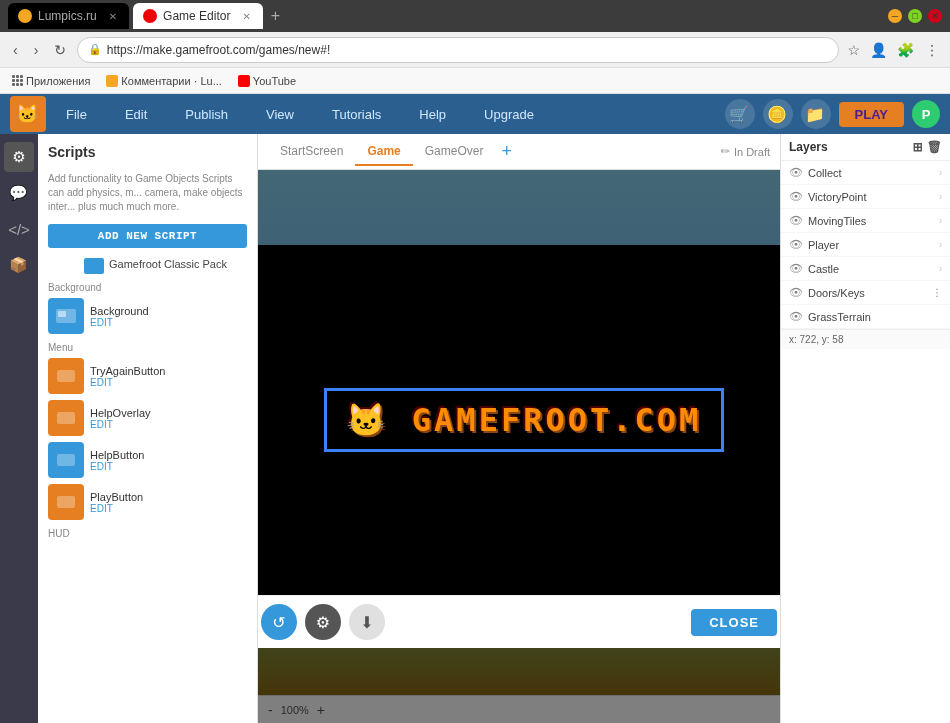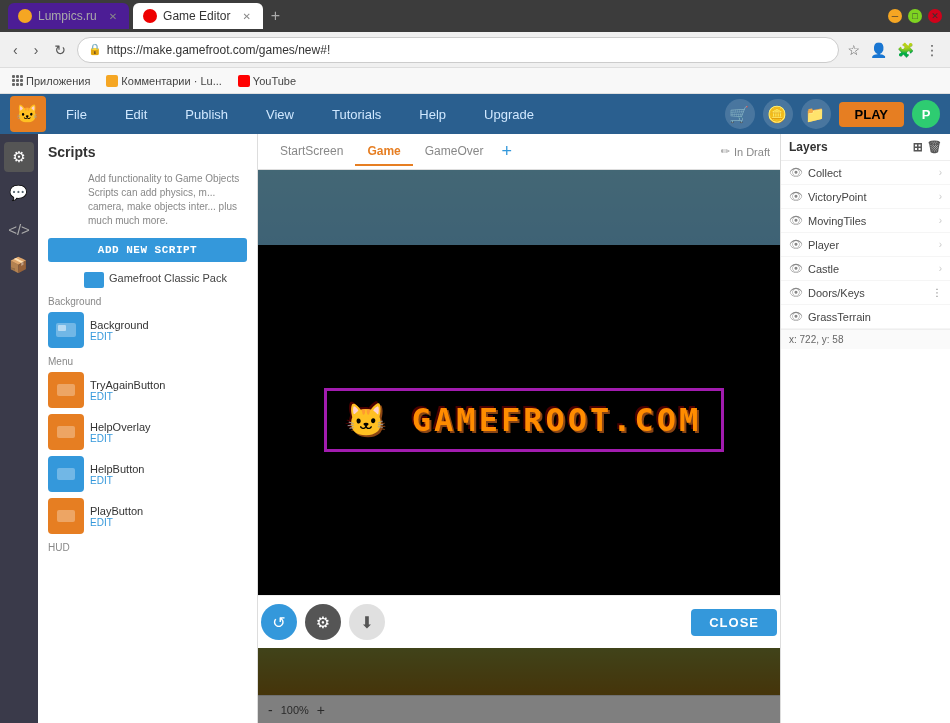--- a/index.html
+++ b/index.html
@@ -18,21 +18,21 @@
       display: flex;
       align-items: center;
       height: 26px;
       padding: 0 10px;
       border-radius: 6px 6px 0 0;
       font-size: 12px;
       color: #ccc;
       gap: 6px;
       cursor: pointer;
     }
-    .browser-tab.inactive { background: #4c1d95; color: #aaa; }
+    .browser-tab.inactive { background: #000000; color: #aaa; }
     .browser-tab.active { background: #fff; color: #333; }
     .tab-favicon { width: 14px; height: 14px; border-radius: 50%; display: inline-block; }
     .tab-close { color: #888; font-size: 10px; margin-left: 4px; cursor: pointer; padding: 2px; border-radius: 50%; }
     .new-tab-btn { color: #aaa; font-size: 16px; margin-left: 4px; cursor: pointer; }
     .window-controls { margin-left: auto; display: flex; gap: 6px; }
     .win-btn { width: 14px; height: 14px; border-radius: 50%; display: flex; align-items: center; justify-content: center; font-size: 9px; color: #333; cursor: pointer; }
     .win-min { background: #f5a623; }
     .win-max { background: #7ed321; }
     .win-close { background: #d0021b; }
 
@@ -88,21 +88,21 @@
       display: flex;
       align-items: center;
       padding: 0 10px;
       gap: 0;
     }
     .app-logo { width: 36px; height: 36px; background: #e67e22; border-radius: 4px; display: flex; align-items: center; justify-content: center; color: white; font-size: 18px; margin-right: 10px; }
     .app-menu { display: flex; gap: 18px; }
     .menu-item { color: #d0e8ff; font-size: 13px; padding: 6px 10px; cursor: pointer; border-radius: 3px; }
     .header-right { margin-left: auto; display: flex; align-items: center; gap: 8px; }
     .header-icon-btn { color: #fff; font-size: 16px; cursor: pointer; width: 30px; height: 30px; display: flex; align-items: center; justify-content: center; border-radius: 50%; background: rgba(255,255,255,0.15); }
-    .play-btn { background: #e67e22; color: #000000; padding: 5px 16px; border-radius: 4px; font-size: 13px; font-weight: bold; cursor: pointer; border: none; }
+    .play-btn { background: #e67e22; color: #4c1d95; padding: 5px 16px; border-radius: 4px; font-size: 13px; font-weight: bold; cursor: pointer; border: none; }
     .avatar-btn { width: 28px; height: 28px; background: #2ecc71; border-radius: 50%; display: flex; align-items: center; justify-content: center; color: #fff; font-weight: bold; font-size: 13px; cursor: pointer; }
 
     
     .main-container { display: flex; height: calc(723px - 32px - 36px - 26px - 40px); }
 
     
     .sidebar-icons {
       width: 38px;
       background: #3a3a4a;
       display: flex;
@@ -116,21 +116,21 @@
 
     
     .left-panel {
       width: 220px;
       background: #fff;
       border-right: 1px solid #ddd;
       overflow-y: auto;
       padding: 10px;
     }
     .panel-title { font-size: 14px; font-weight: bold; color: #333; margin-bottom: 12px; }
-    .panel-desc { font-size: 10px; color: #888; margin-bottom: 10px; line-height: 1.4; margin-left: 40px; }
+    .panel-desc { font-size: 10px; color: #888; margin-bottom: 10px; line-height: 1.4; }
     .add-script-btn {
       background: #3498db;
       color: #fff;
       border: none;
       padding: 6px 12px;
       border-radius: 3px;
       font-size: 11px;
       font-weight: bold;
       cursor: pointer;
       width: 100%;
@@ -235,21 +235,21 @@
       align-items: center;
       justify-content: center;
     }
     .gamefroot-logo {
       font-size: 32px;
       font-weight: bold;
       color: #ff8c00;
       font-family: monospace;
       text-shadow: 2px 2px 0 #8b4513, -2px -2px 0 #4a0000;
       letter-spacing: 3px;
-      border: 3px solid #a21caf;
+      border: 3px solid #3b82f6;
       padding: 10px 20px;
       margin-left: 10px;
     }
     .modal-toolbar {
       width: 540px;
       background: #fff;
       border-top: 1px solid #eee;
       display: flex;
       align-items: center;
       padding: 8px 12px;

